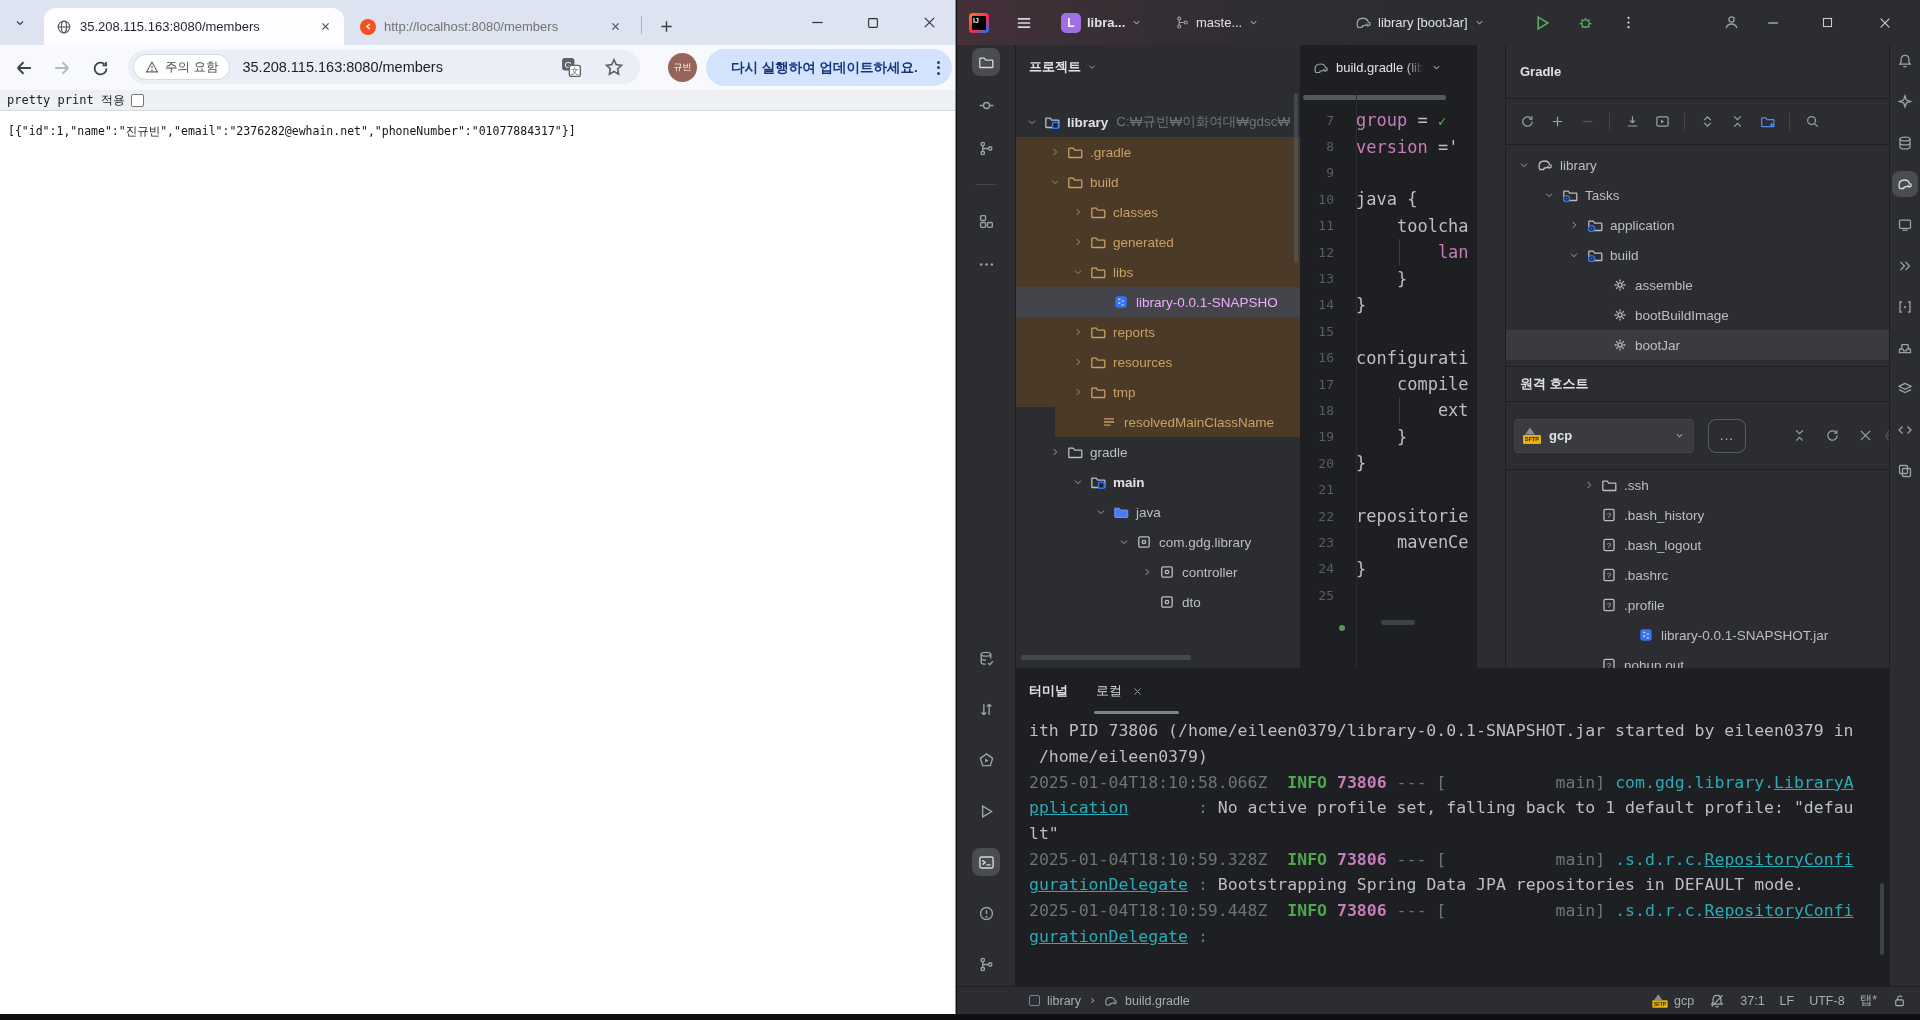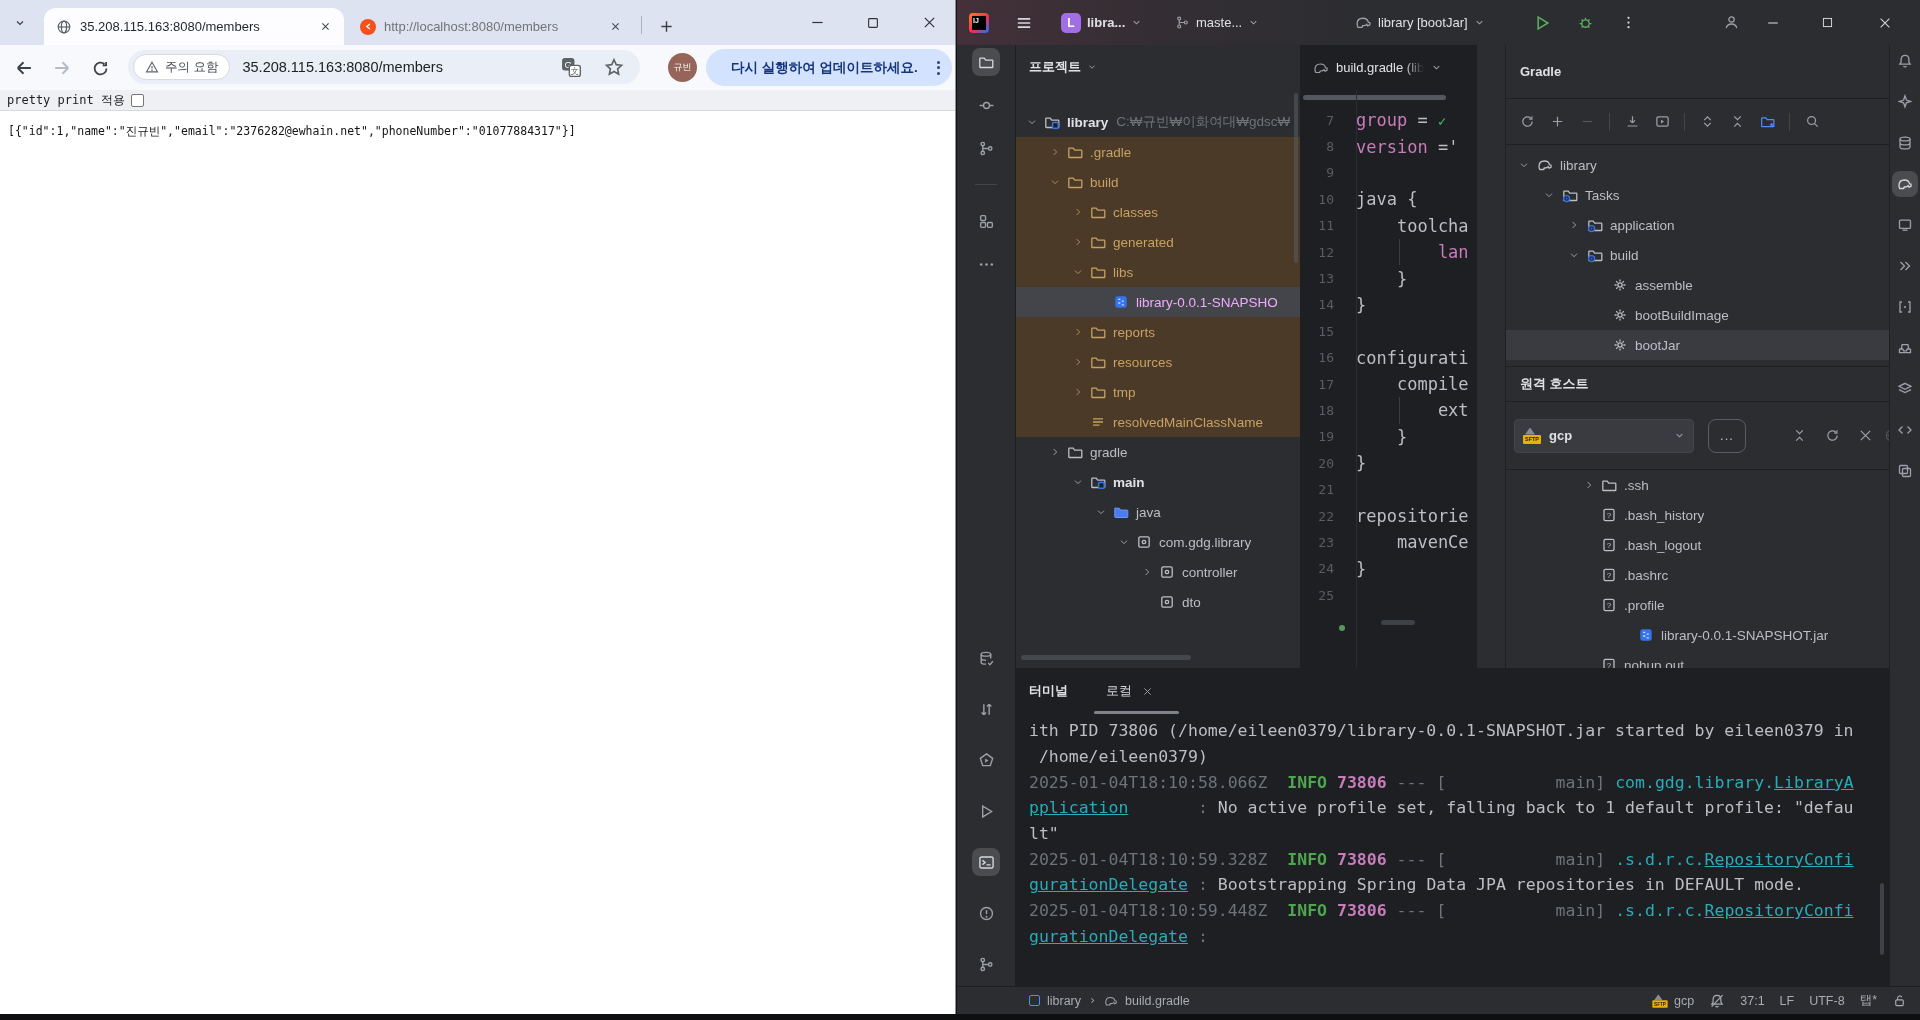--- a/index.html
+++ b/index.html
@@ -100,21 +100,21 @@
   .hostcombo{width:180px;height:34px;background:#393b40;border:1px solid #43454a;border-radius:4px;display:flex;align-items:center;gap:8px;padding:0 8px;color:#dfe1e5;font-weight:bold;}
   .hostcombo .cv{margin-left:auto;color:#9da0a8;}
   .morebtn{width:38px;height:34px;border:1px solid #5a5d63;border-radius:8px;margin-left:14px;display:flex;align-items:center;justify-content:center;color:#bcbec4;letter-spacing:1px;}
   .sftpic{position:relative;width:18px;height:16px;flex:none;}
   .sftpic .arr{position:absolute;left:2px;top:0;width:10px;height:7px;background:#9da0a8;clip-path:polygon(0 100%,50% 0,100% 100%);opacity:.8;}
   .sftpic .bdg{position:absolute;left:0;bottom:0;width:18px;height:9px;background:#e8b104;color:#1e1f22;font-size:5.5px;font-weight:bold;display:flex;align-items:center;justify-content:center;border-radius:1px;}
 
   .terminal{position:absolute;left:59px;top:668px;width:873px;height:318px;background:#1e1f22;}
   .termtabs{position:absolute;left:0;top:0;width:100%;height:46px;display:flex;align-items:center;}
   .termtitle{margin-left:13px;font-weight:bold;color:#dfe1e5;}
-  .termtab{margin-left:38px;display:flex;align-items:center;gap:10px;color:#d5d8de;position:relative;height:100%;}
+  .termtab{margin-left:28px;display:flex;align-items:center;gap:10px;color:#d5d8de;position:relative;height:100%;}
   .termunder{position:absolute;left:78px;top:43px;width:85px;height:3px;border-radius:2px;background:#7f838a;}
   .log{position:absolute;left:13px;top:50px;width:852px;font-family:"DejaVu Sans Mono",monospace;font-size:16.5px;overflow:hidden;}
   .lline{height:25.7px;white-space:pre;display:flex;align-items:center;}
   .lg-d{color:#6e727a;}
   .lg-f{color:#bcbec4;}
   .lg-i{color:#4ea64e;font-weight:bold;}
   .lg-p{color:#c77dbb;font-weight:bold;}
   .lg-t{color:#2aacb8;}
   .lg-l{color:#2aacb8;text-decoration:underline;}
 
@@ -554,21 +554,21 @@
                 <path d="M6.2 4l4 4-4 4"></path>
               </svg>
             </span>
             <span class="ric">
               <svg width="16" height="16" viewBox="0 0 16 16" fill="none" stroke="currentColor" stroke-width="1.3">
                 <path d="M1.8 4.2h4.4l1.5 1.9h6.5c.3 0 .6.3.6.6v6.2c0 .3-.3.6-.6.6H2.4a.6.6 0 0 1-.6-.6V4.8c0-.3.3-.6.6-.6z"></path>
               </svg>
             </span>
             <span>tmp</span>
           </div>
-          <div class="trow brown" style="padding-left: 52px;">
+          <div class="trow brown" style="padding-left: 24px; margin-left: 39px;">
             <span class="chev"></span>
             <span class="ric">
               <svg width="16" height="16" viewBox="0 0 16 16" fill="none" stroke="currentColor" stroke-width="1.3">
                 <path d="M3 4.8h10M3 8h10M3 11.2h6.5"></path>
               </svg>
             </span>
             <span>resolvedMainClassName</span>
           </div>
           <div class="trow" style="padding-left: 29px;">
             <span class="chev">

